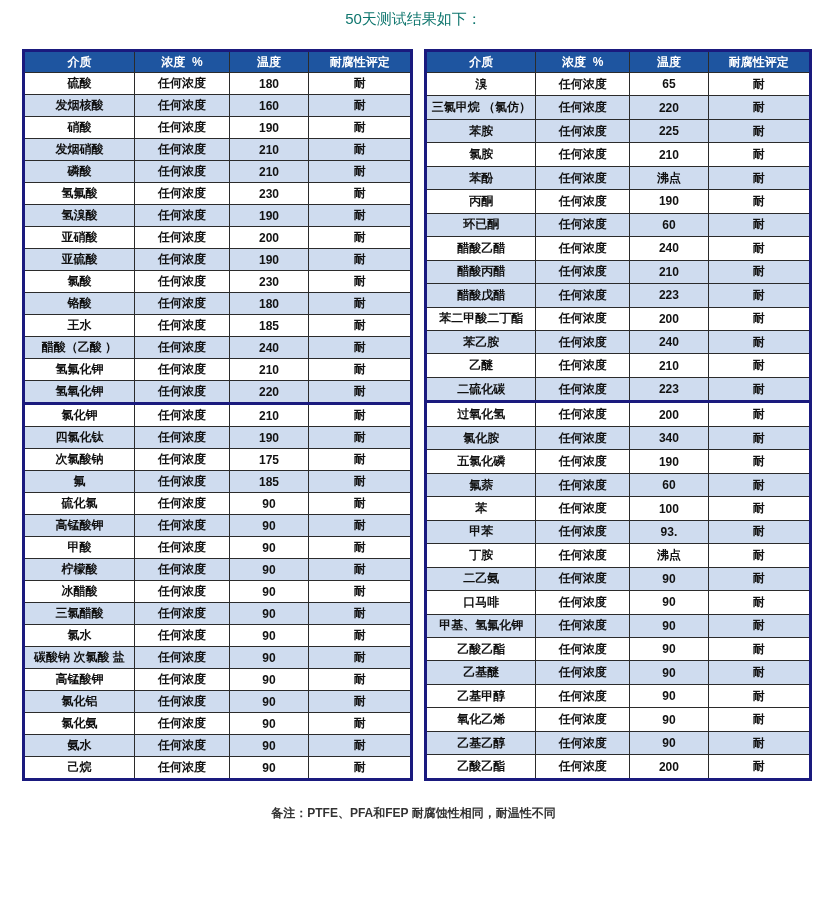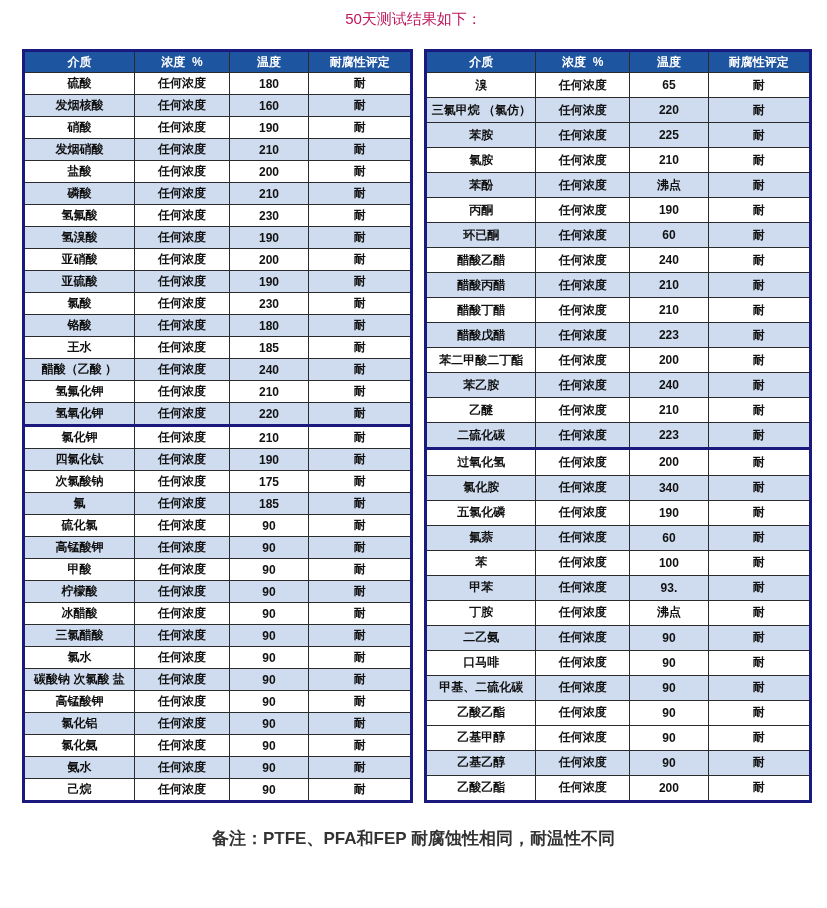--- a/index.html
+++ b/index.html
@@ -14,21 +14,21 @@
   body{
     width:827px;height:908px;
     background:#FFFFFF;
     font-family:"Liberation Sans","DejaVu Sans",sans-serif;
     color:var(--text);
     overflow:hidden;
   }
   .page-title{
     text-align:center;
     font-size:15px;
-    color:#be185d;
+    color:#0f766e;
     padding-top:7px;
     height:24px;
     line-height:24px;
   }
   .tables-wrap{
     display:flex;
     gap:11px;
     margin:18px 15px 0 22px;
   }
   table.res-table{
@@ -55,21 +55,21 @@
     height:18px;
   }
   .res-table tr.alt td{background:var(--row-alt-bg);}
   .res-table tr.section-start td{border-top:3px solid var(--outer-border);}
   .col-medium{width:28.6%;}
   .col-conc{width:24.6%;}
   .col-temp{width:20.2%;}
   .col-rating{width:26.6%;}
   .page-note{
     text-align:center;
-    font-size:17px;
+    font-size:12px;
     font-weight:700;
     color:#333333;
     margin-top:24px;
   }
 </style>
 </head>
 <body>
 
 <div class="page-title">50天测试结果如下：</div>
 
@@ -101,26 +101,20 @@
           <td class="col-conc">任何浓度</td>
           <td class="col-temp">190</td>
           <td class="col-rating">耐</td>
         </tr>
         <tr class="alt">
           <td class="col-medium">发烟硝酸</td>
           <td class="col-conc">任何浓度</td>
           <td class="col-temp">210</td>
           <td class="col-rating">耐</td>
         </tr>
-        <tr>
-          <td class="col-medium">盐酸</td>
-          <td class="col-conc">任何浓度</td>
-          <td class="col-temp">200</td>
-          <td class="col-rating">耐</td>
-        </tr>
         <tr class="alt">
           <td class="col-medium">磷酸</td>
           <td class="col-conc">任何浓度</td>
           <td class="col-temp">210</td>
           <td class="col-rating">耐</td>
         </tr>
         <tr>
           <td class="col-medium">氢氟酸</td>
           <td class="col-conc">任何浓度</td>
           <td class="col-temp">230</td>
@@ -341,26 +335,20 @@
           <td class="col-conc">任何浓度</td>
           <td class="col-temp">240</td>
           <td class="col-rating">耐</td>
         </tr>
         <tr class="alt">
           <td class="col-medium">醋酸丙醋</td>
           <td class="col-conc">任何浓度</td>
           <td class="col-temp">210</td>
           <td class="col-rating">耐</td>
         </tr>
-        <tr>
-          <td class="col-medium">醋酸丁醋</td>
-          <td class="col-conc">任何浓度</td>
-          <td class="col-temp">210</td>
-          <td class="col-rating">耐</td>
-        </tr>
         <tr class="alt">
           <td class="col-medium">醋酸戊醋</td>
           <td class="col-conc">任何浓度</td>
           <td class="col-temp">223</td>
           <td class="col-rating">耐</td>
         </tr>
         <tr>
           <td class="col-medium">苯二甲酸二丁酯</td>
           <td class="col-conc">任何浓度</td>
           <td class="col-temp">200</td>
@@ -432,33 +420,45 @@
           <td class="col-temp">90</td>
           <td class="col-rating">耐</td>
         </tr>
         <tr>
           <td class="col-medium">口马啡</td>
           <td class="col-conc">任何浓度</td>
           <td class="col-temp">90</td>
           <td class="col-rating">耐</td>
         </tr>
         <tr class="alt">
-          <td class="col-medium">甲基、二硫化碳</td>
+          <td class="col-medium">甲基、氢氟化钾</td>
           <td class="col-conc">任何浓度</td>
           <td class="col-temp">90</td>
           <td class="col-rating">耐</td>
         </tr>
         <tr>
           <td class="col-medium">乙酸乙酯</td>
           <td class="col-conc">任何浓度</td>
           <td class="col-temp">90</td>
           <td class="col-rating">耐</td>
         </tr>
+        <tr class="alt">
+          <td class="col-medium">乙基醚</td>
+          <td class="col-conc">任何浓度</td>
+          <td class="col-temp">90</td>
+          <td class="col-rating">耐</td>
+        </tr>
         <tr>
           <td class="col-medium">乙基甲醇</td>
+          <td class="col-conc">任何浓度</td>
+          <td class="col-temp">90</td>
+          <td class="col-rating">耐</td>
+        </tr>
+        <tr>
+          <td class="col-medium">氧化乙烯</td>
           <td class="col-conc">任何浓度</td>
           <td class="col-temp">90</td>
           <td class="col-rating">耐</td>
         </tr>
         <tr class="alt">
           <td class="col-medium">乙基乙醇</td>
           <td class="col-conc">任何浓度</td>
           <td class="col-temp">90</td>
           <td class="col-rating">耐</td>
         </tr>

